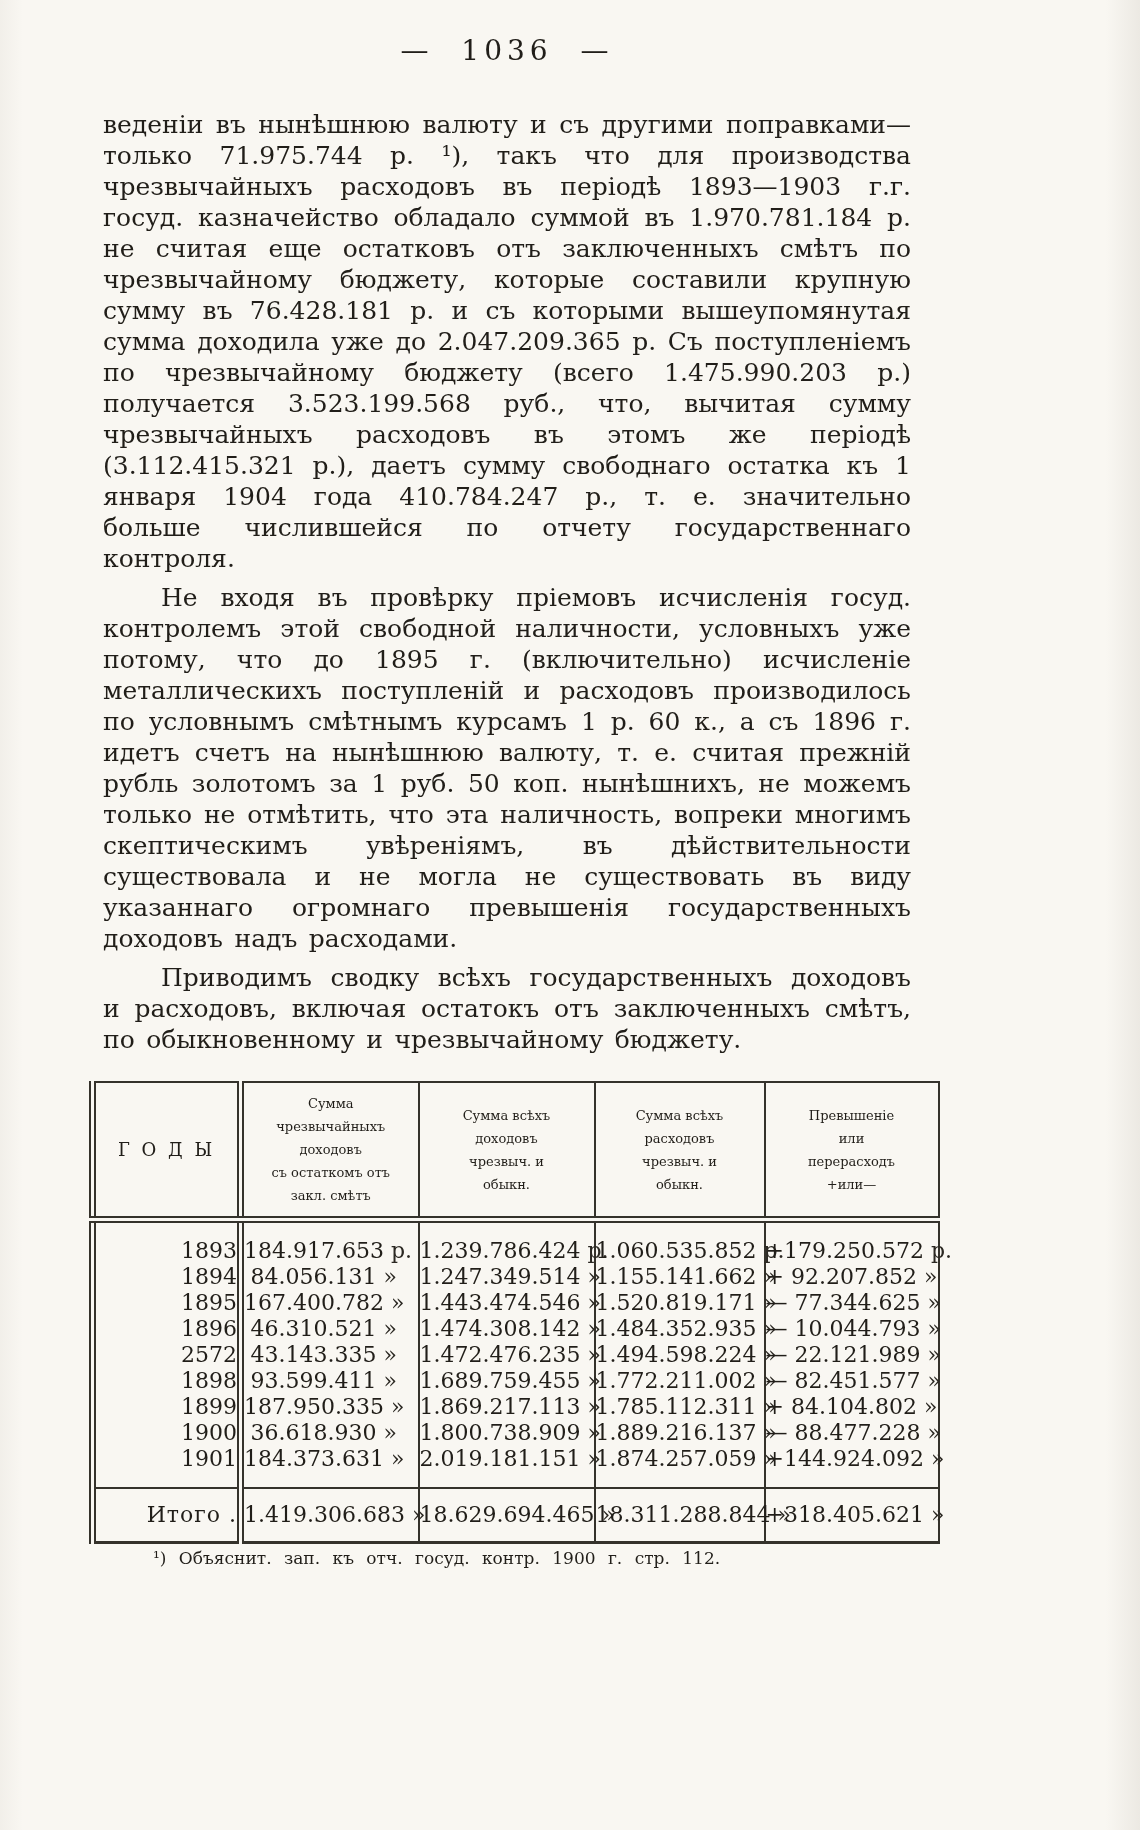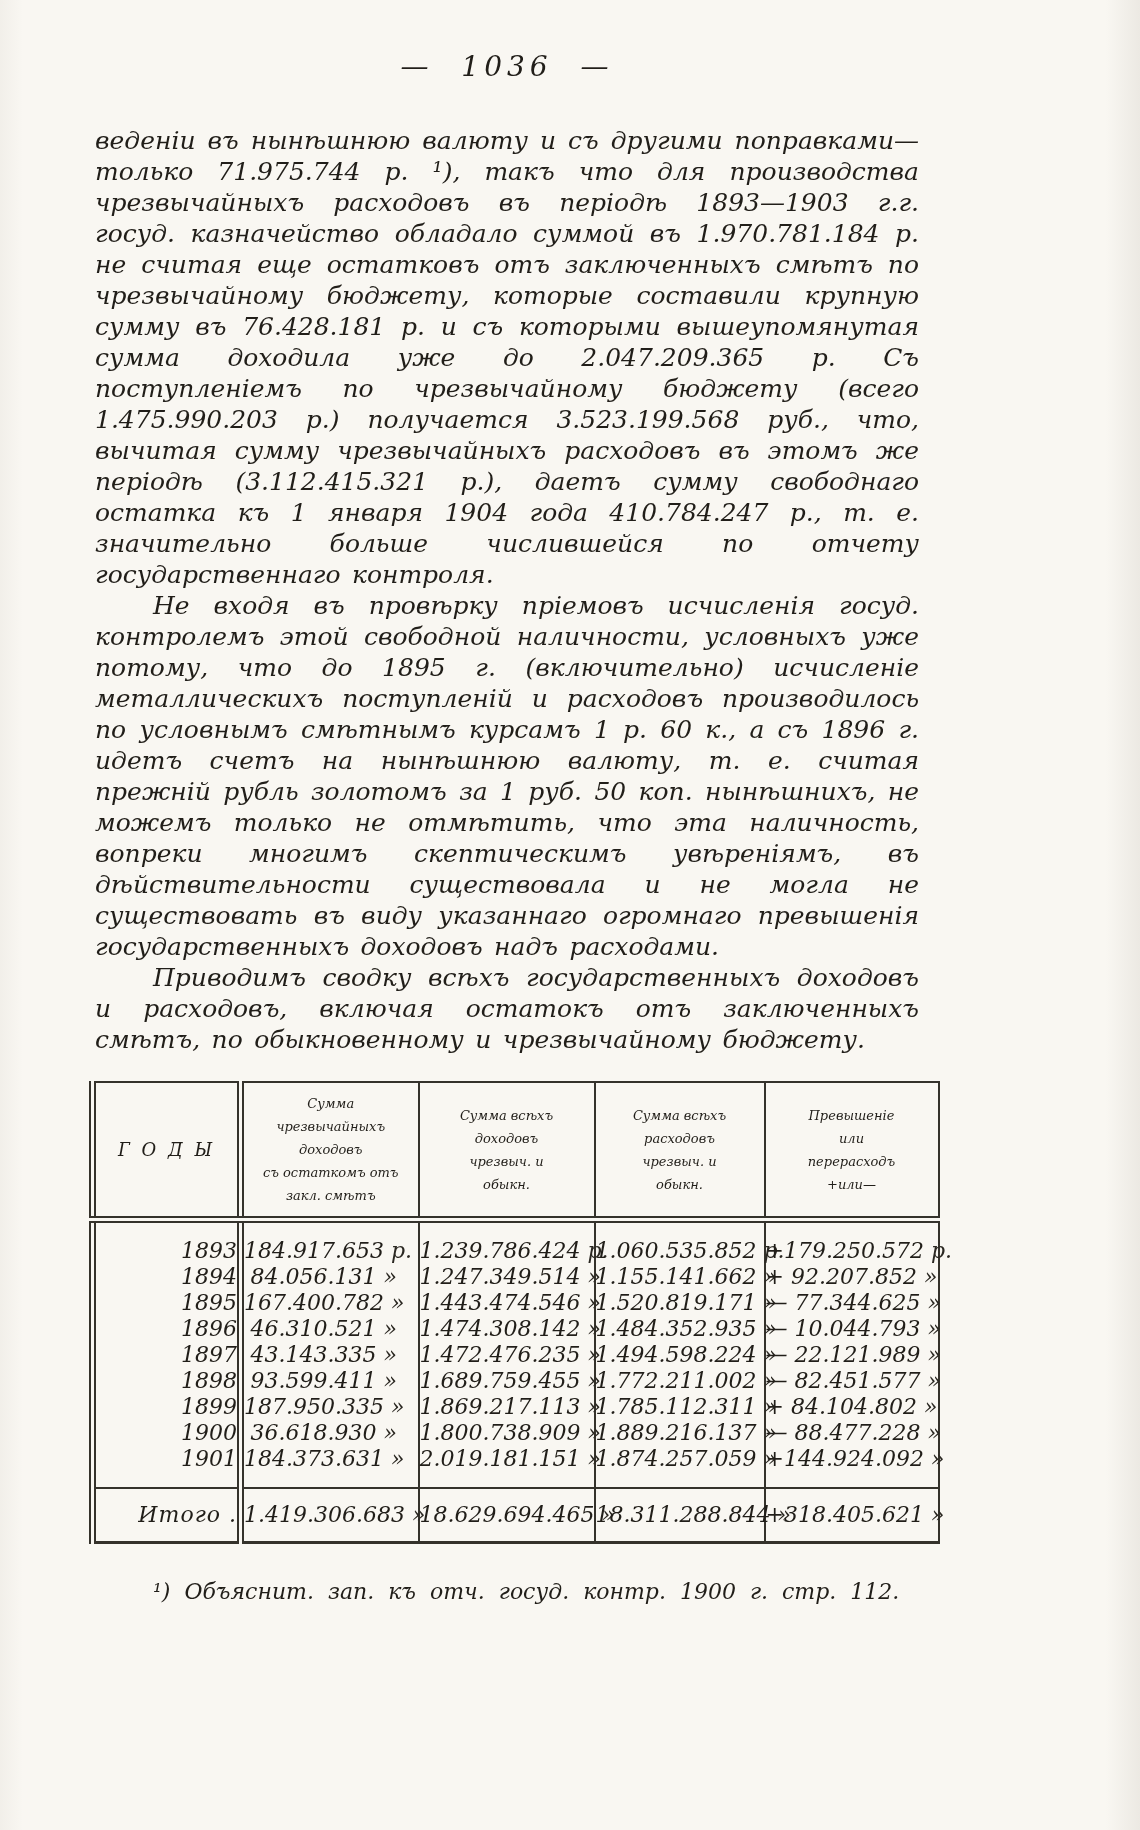--- a/index.html
+++ b/index.html
@@ -12,40 +12,39 @@
   body{
     width:1140px; height:1830px;
     background:var(--paper);
     color:var(--ink);
     font-family:"DejaVu Serif", serif;
     overflow:hidden;
   }
   .page{
     position:relative;
     width:1140px; height:1830px;
-    padding-top:50px;
+    padding-top:34px;
     background:
       linear-gradient(to left, rgba(120,110,95,0.10), rgba(120,110,95,0) 3%),
       linear-gradient(to right, rgba(120,110,95,0.06), rgba(120,110,95,0) 2%),
       var(--paper);
-    font-style: italic;
   }
   .content{
     width:824px;
     margin-left:95px;
   }
   .page-number{
     text-align:center;
     font-size:28px;
     letter-spacing:5px;
     word-spacing:14px;
     margin-bottom:42px;
   }
   .body-text p{
-    margin:0;
+    margin:8px;
     font-size:25px;
     line-height:31px;
     text-align:justify;
     text-indent:58px;
     word-spacing:3.5px;
   }
   .body-text p.continued{ text-indent:0; }
 
   .budget-table{
     border-collapse:collapse;
@@ -98,22 +97,21 @@
     color:#2b2822;
   }
   tfoot td{
     border-top:2px solid var(--rule);
     padding-top:13px;
     padding-bottom:13px;
   }
   tfoot td.c-year{ letter-spacing:1px; }
 
   .footnote{
-    margin-top:34px;
-    font-size:22px;
+    font-size:17px;
     line-height:28px;
     text-indent:58px;
     word-spacing:7px;
   }
 </style>
 </head>
 <body>
 
 <div class="page">
   <div class="content">
@@ -179,21 +177,21 @@
     <td class="c-num"><span class="num">— 77.344.625</span><span class="unit">»</span></td>
   </tr>
           <tr>
     <td class="c-year">1896</td>
     <td class="c-num"><span class="num">46.310.521</span><span class="unit">»</span></td>
     <td class="c-num"><span class="num">1.474.308.142</span><span class="unit">»</span></td>
     <td class="c-num"><span class="num">1.484.352.935</span><span class="unit">»</span></td>
     <td class="c-num"><span class="num">— 10.044.793</span><span class="unit">»</span></td>
   </tr>
           <tr>
-    <td class="c-year">1897</td>
+    <td class="c-year">2572</td>
     <td class="c-num"><span class="num">43.143.335</span><span class="unit">»</span></td>
     <td class="c-num"><span class="num">1.472.476.235</span><span class="unit">»</span></td>
     <td class="c-num"><span class="num">1.494.598.224</span><span class="unit">»</span></td>
     <td class="c-num"><span class="num">— 22.121.989</span><span class="unit">»</span></td>
   </tr>
           <tr>
     <td class="c-year">1898</td>
     <td class="c-num"><span class="num">93.599.411</span><span class="unit">»</span></td>
     <td class="c-num"><span class="num">1.689.759.455</span><span class="unit">»</span></td>
     <td class="c-num"><span class="num">1.772.211.002</span><span class="unit">»</span></td>

